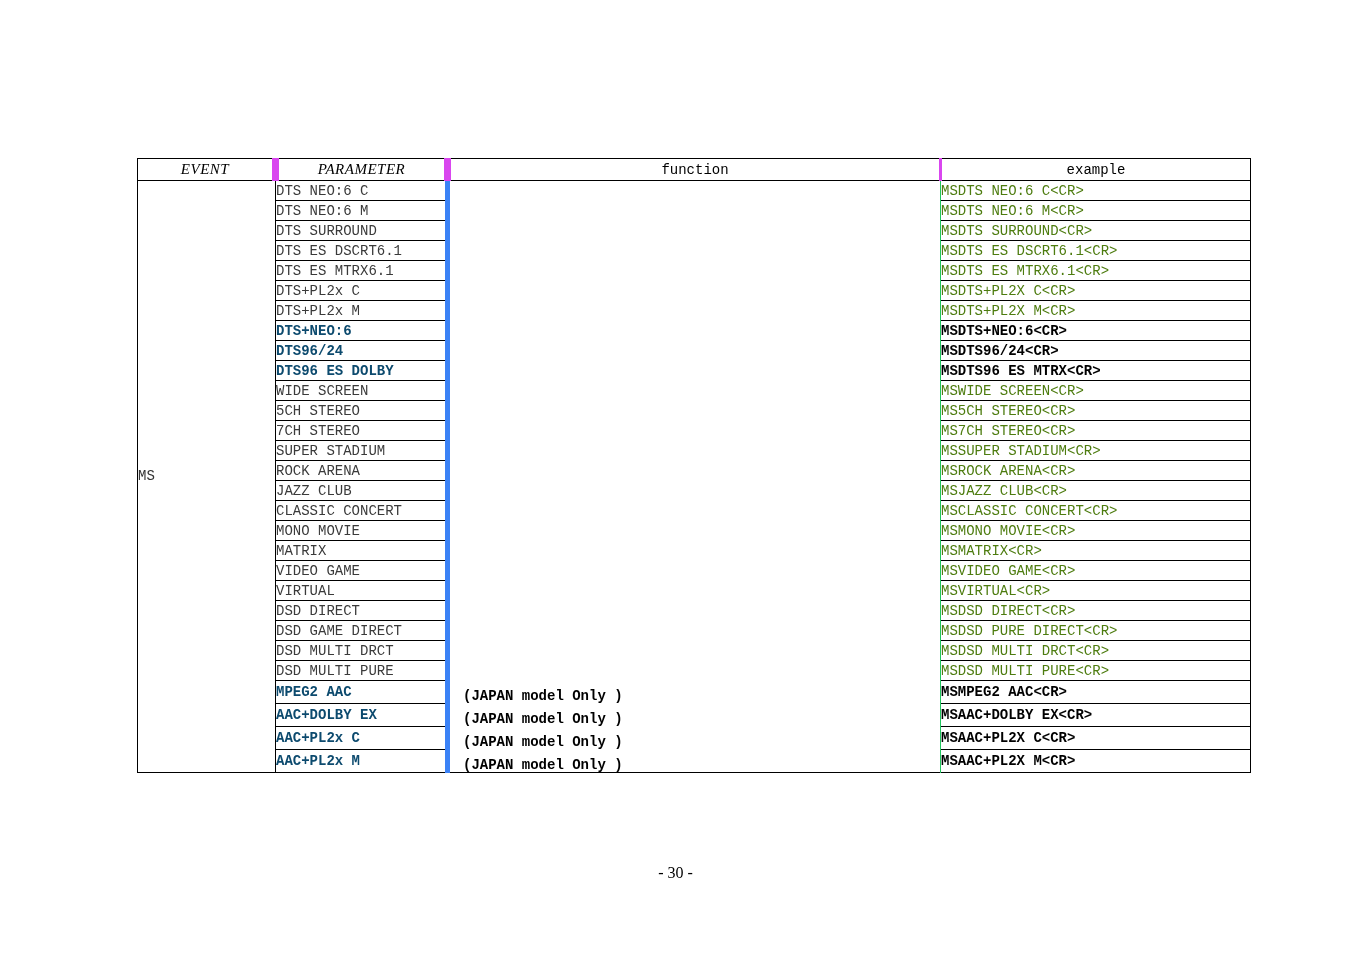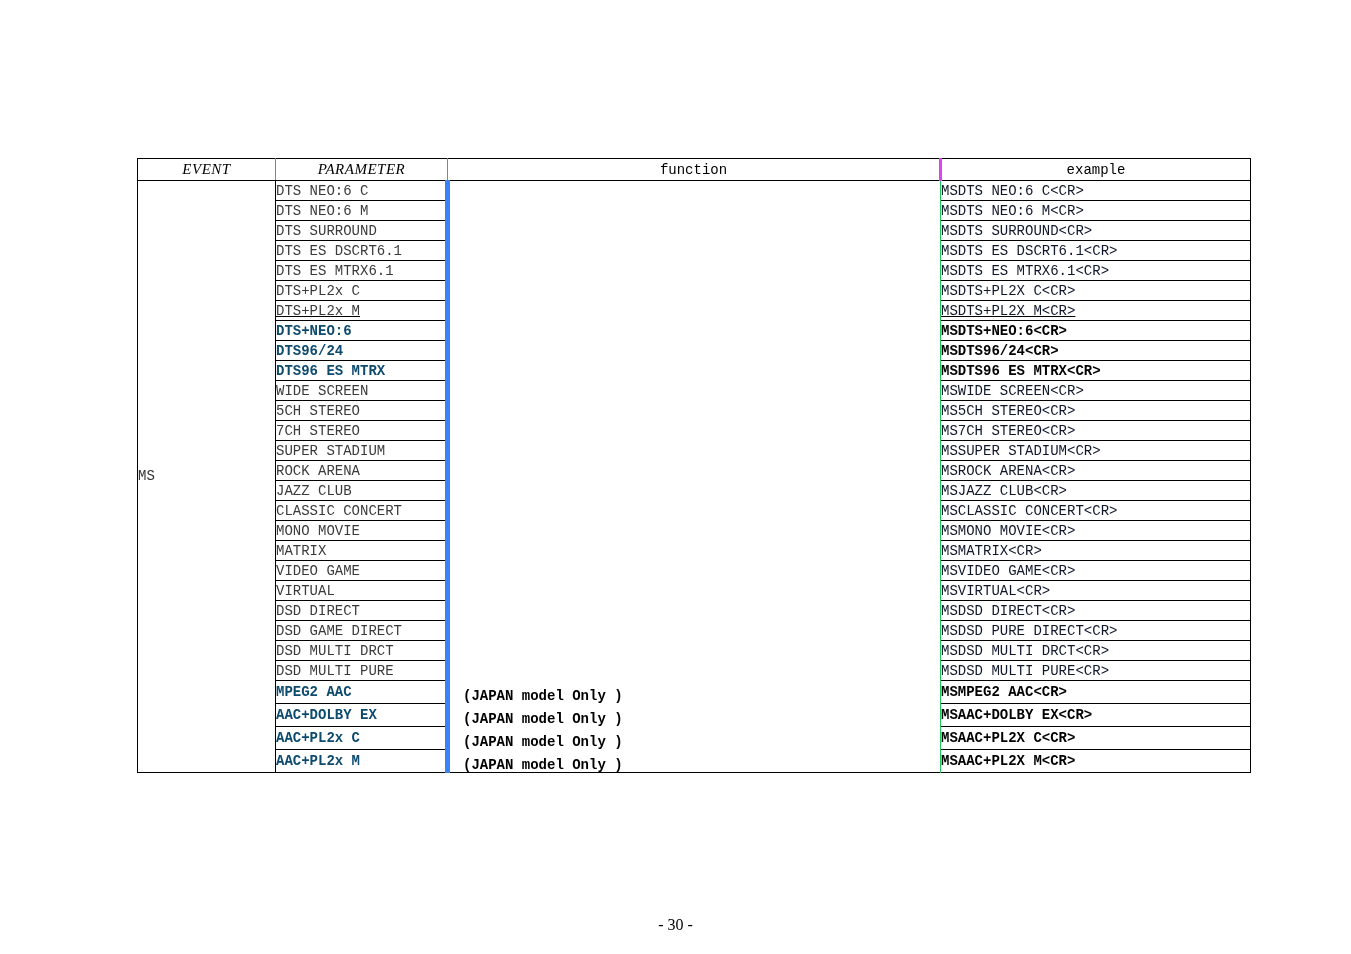--- a/index.html
+++ b/index.html
@@ -50,21 +50,21 @@
 
   
   tr.hdr { height: 22px; }
   th.h-event, th.h-param {
     text-align: center;
     font-family: "Liberation Serif", "DejaVu Serif", serif;
     font-weight: bold;
     font-style: italic;
     font-size: 15px;
     letter-spacing: 0.5px;
-    border-right: 1px solid #d946ef;
+    border-right: 7px solid #d946ef;
     border-bottom: 1px solid #000;
   }
   th.h-function, th.h-example {
     text-align: center;
     font-family: "Liberation Mono", "DejaVu Sans Mono", monospace;
     font-weight: normal;
     font-size: 14px;
     border-bottom: 1px solid #000;
   }
   th.h-function { border-right: 3px solid #d946ef; }
@@ -93,21 +93,21 @@
   }
   td.fn-cell {
     border-right: 1px solid #22c55e;
     vertical-align: top;
     padding: 0;
   }
   td.ex-cell {
     border-bottom: 1px solid #000;
     padding: 0 0 0 7px;
     font-size: 14px;
-    color: #0f172a;
+    color: #4d7c0f;
     white-space: pre;
     line-height: 1;
   }
   td.ex-cell.bold {
     font-weight: bold;
     color: #000;
   }
   tr.r-last td.param-cell,
   tr.r-last td.ex-cell { border-bottom: none; }
 
@@ -124,21 +124,21 @@
     font-weight: bold;
     white-space: pre;
     line-height: 1;
     color: #000;
   }
 
   
   .footer {
     position: absolute;
     left: 0;
-    top: 916px;
+    top: 864px;
     width: 1351px;
     text-align: center;
     font-family: "Liberation Serif", "DejaVu Serif", serif;
     font-size: 16px;
     color: #000;
   }
 </style>
 </head>
 <body>
 
@@ -187,34 +187,34 @@
             <td class="ex-cell">MSDTS ES DSCRT6.1&lt;CR&gt;</td>
           </tr>
           <tr style="height: 20px;">
             <td class="param-cell">DTS ES MTRX6.1</td>
             <td class="ex-cell">MSDTS ES MTRX6.1&lt;CR&gt;</td>
           </tr>
           <tr style="height: 20px;">
             <td class="param-cell">DTS+PL2x C</td>
             <td class="ex-cell">MSDTS+PL2X C&lt;CR&gt;</td>
           </tr>
-          <tr style="height: 20px; text-decoration: underline;">
+          <tr style="height: 20px;">
             <td class="param-cell">DTS+PL2x M</td>
             <td class="ex-cell">MSDTS+PL2X M&lt;CR&gt;</td>
           </tr>
           <tr style="height: 20px;">
             <td class="param-cell bold">DTS+NEO:6</td>
             <td class="ex-cell bold">MSDTS+NEO:6&lt;CR&gt;</td>
           </tr>
           <tr style="height: 20px;">
             <td class="param-cell bold">DTS96/24</td>
             <td class="ex-cell bold">MSDTS96/24&lt;CR&gt;</td>
           </tr>
           <tr style="height: 20px;">
-            <td class="param-cell bold">DTS96 ES MTRX</td>
+            <td class="param-cell bold">DTS96 ES DOLBY</td>
             <td class="ex-cell bold">MSDTS96 ES MTRX&lt;CR&gt;</td>
           </tr>
           <tr style="height: 20px;">
             <td class="param-cell">WIDE SCREEN</td>
             <td class="ex-cell">MSWIDE SCREEN&lt;CR&gt;</td>
           </tr>
           <tr style="height: 20px;">
             <td class="param-cell">5CH STEREO</td>
             <td class="ex-cell">MS5CH STEREO&lt;CR&gt;</td>
           </tr>

